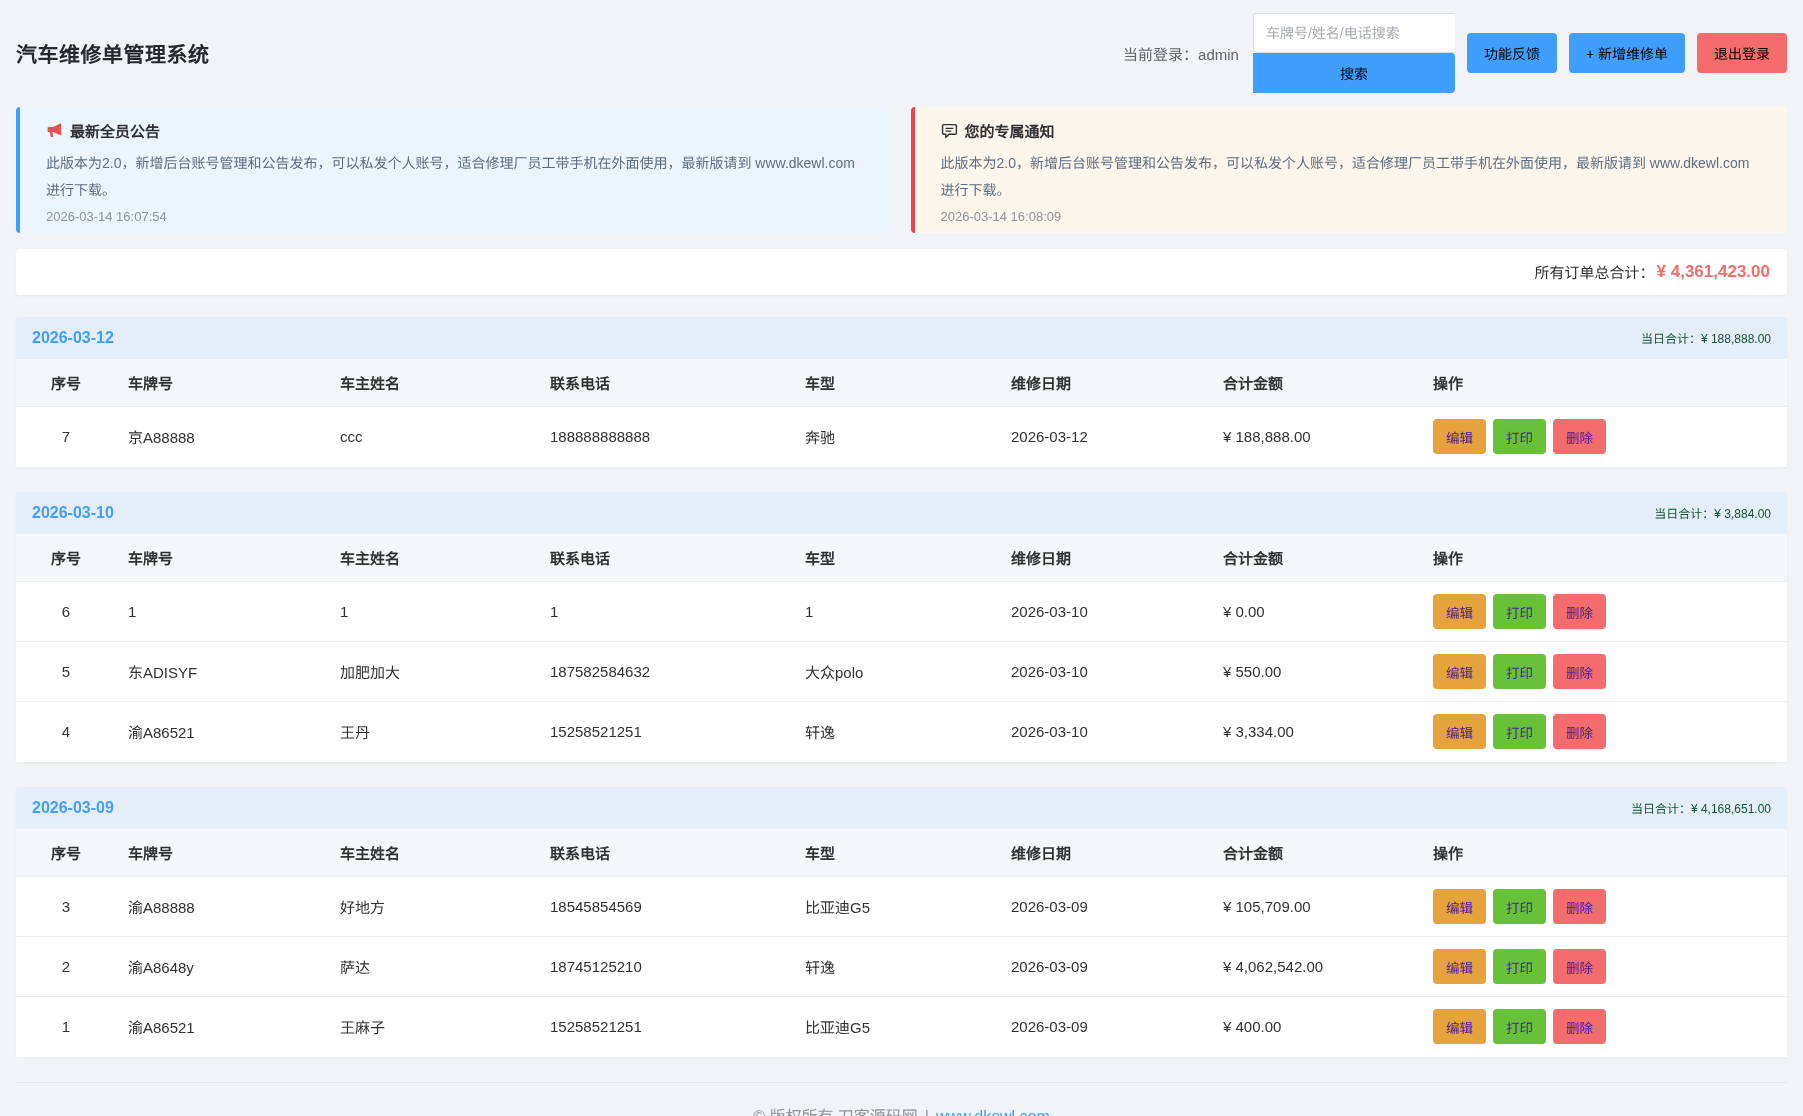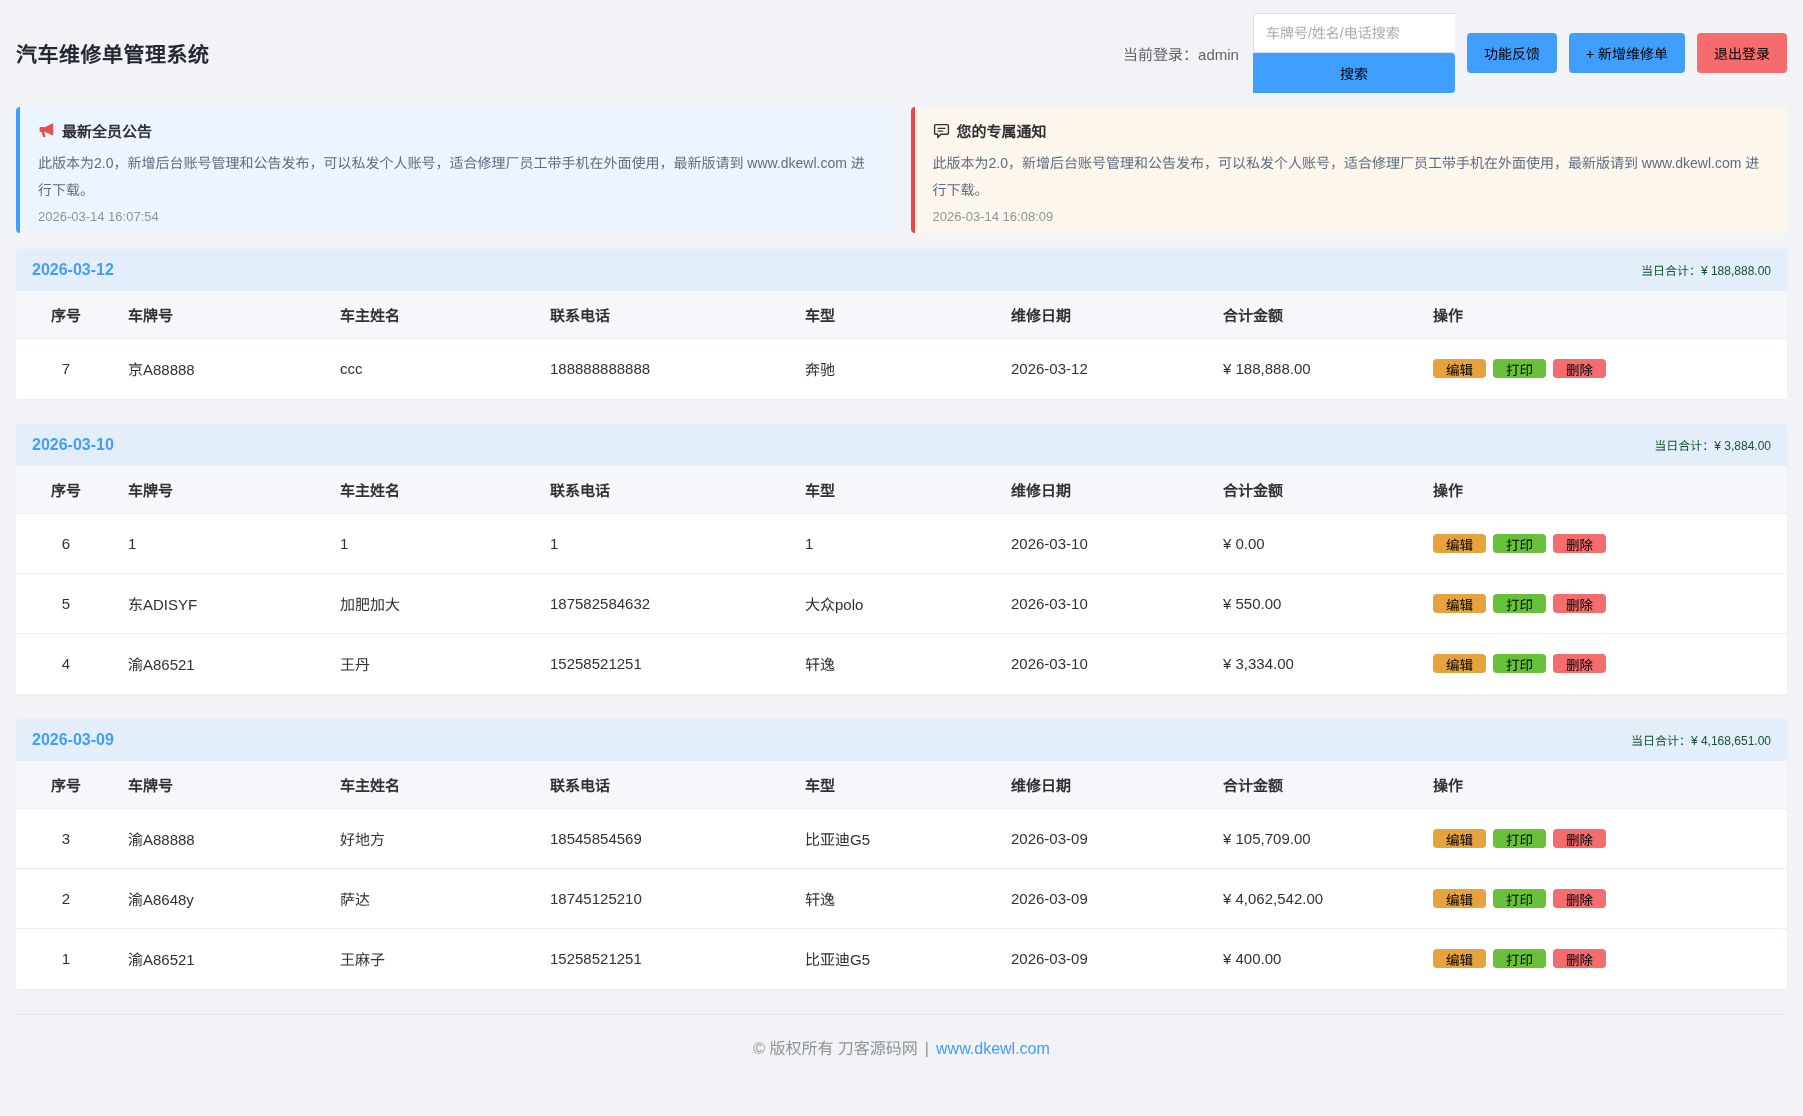--- a/index.html
+++ b/index.html
@@ -28,21 +28,21 @@
     height:40px; border:none; border-radius:4px; color:#000000; font-size:14px;
     padding:0 17px; cursor:pointer; font-family:inherit; white-space:nowrap;
   }
   .btn-search { border-radius:0 4px 4px 0; }
   .btn-primary { background:#409EFF; }
   .btn-danger  { background:#F56C6C; }
   .btn + .btn { margin-left:12px; }
 
   
   .notices { display:flex; gap:18px; margin:2px 0 16px; }
-  .notice { flex:1; border-radius:4px; padding:13px 18px 9px; }
+  .notice { flex:1; border-radius:4px; padding:13px 26px 9px; }
   .notice-announcement { background:#ECF5FF; border-left:4px solid #409EFF; }
   .notice-personal     { background:#FDF6EC; border-left:4px solid #ef4444; }
   .notice-title { display:flex; align-items:center; gap:7px; font-size:15px; font-weight:bold; color:#303133; margin-bottom:9px; }
   .notice-title svg { display:block; }
   .notice-body { font-size:14px; color:#5E6D82; line-height:1.95; }
   .notice-time { font-size:13px; color:#909399; margin-top:4px; }
 
   
   .summary-bar {
     background:#fff; border-radius:4px; height:46px; margin-bottom:22px;
@@ -69,21 +69,21 @@
     border-top:1px solid #EBEEF5; background:#fff;
   }
   .col0 { width:100px; text-align:center; }
   .col1 { width:212px; }
   .col2 { width:210px; }
   .col3 { width:255px; }
   .col4 { width:206px; }
   .col5 { width:212px; }
   .col6 { width:210px; }
   .btn-sm {
-    height:19px; padding:0 13px; border:none; border-radius:4px; color:#000000;
+    height:35px; padding:0 13px; border:none; border-radius:4px; color:#4c1d95;
     font-size:13.5px; margin-right:7px; cursor:pointer; font-family:inherit;
   }
   .act-edit   { background:#E6A23C; }
   .act-print  { background:#67C23A; }
   .act-delete { background:#F56C6C; }
 
   
   .footer {
     border-top:1px solid #E4E7ED; margin-top:6px; padding:20px 0 26px;
     text-align:center; font-size:16px; color:#909399;
@@ -131,20 +131,24 @@
               <path d="M4.8 6h6.4M4.8 8.5h4.4" stroke="#303133" stroke-width="1.2" stroke-linecap="round"></path>
             </svg>
         </span>
         <span>您的专属通知</span>
       </div>
       <div class="notice-body">此版本为2.0，新增后台账号管理和公告发布，可以私发个人账号，适合修理厂员工带手机在外面使用，最新版请到 www.dkewl.com 进行下载。</div>
       <div class="notice-time">2026-03-14 16:08:09</div>
     </div>
   </div>
 
+  <div class="summary-bar">
+    <span>所有订单总合计：</span>
+    <span class="summary-amount">¥ 4,361,423.00</span>
+  </div>
 
   <div>
   <div class="group">
     <div class="group-header">
       <span class="group-date">2026-03-12</span>
       <span class="group-total"><span>当日合计：</span><span>¥ 188,888.00</span></span>
     </div>
     <table>
       <thead>
             <tr>

